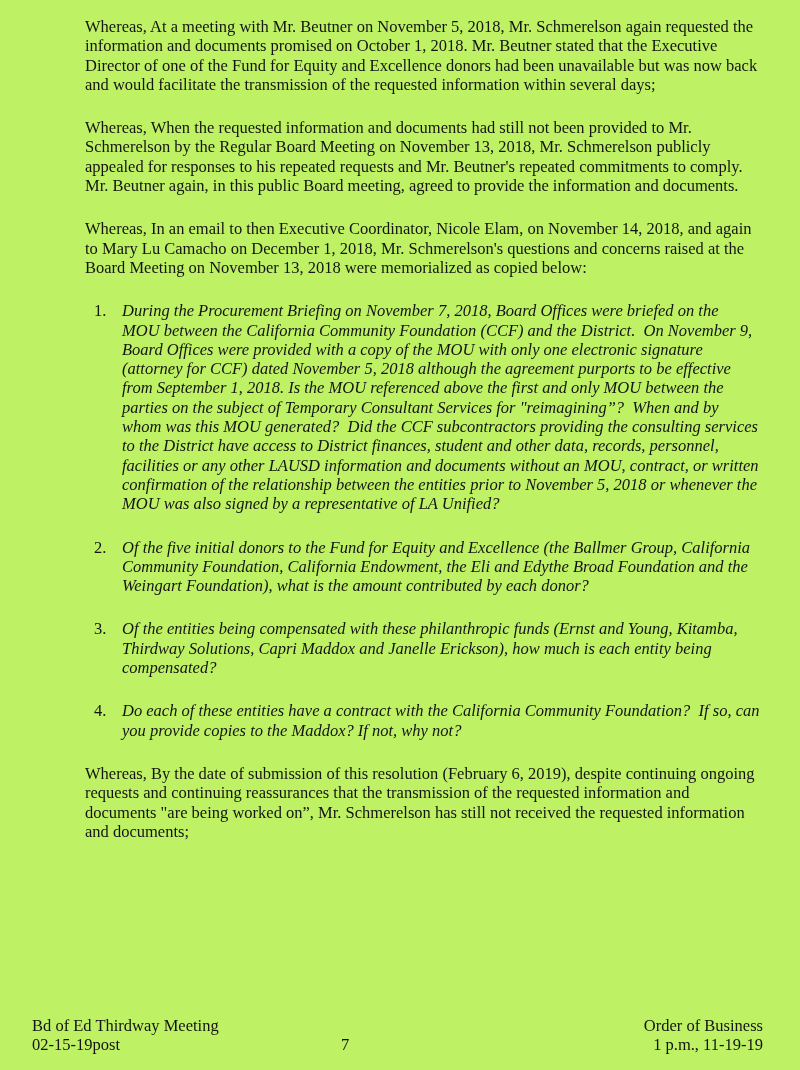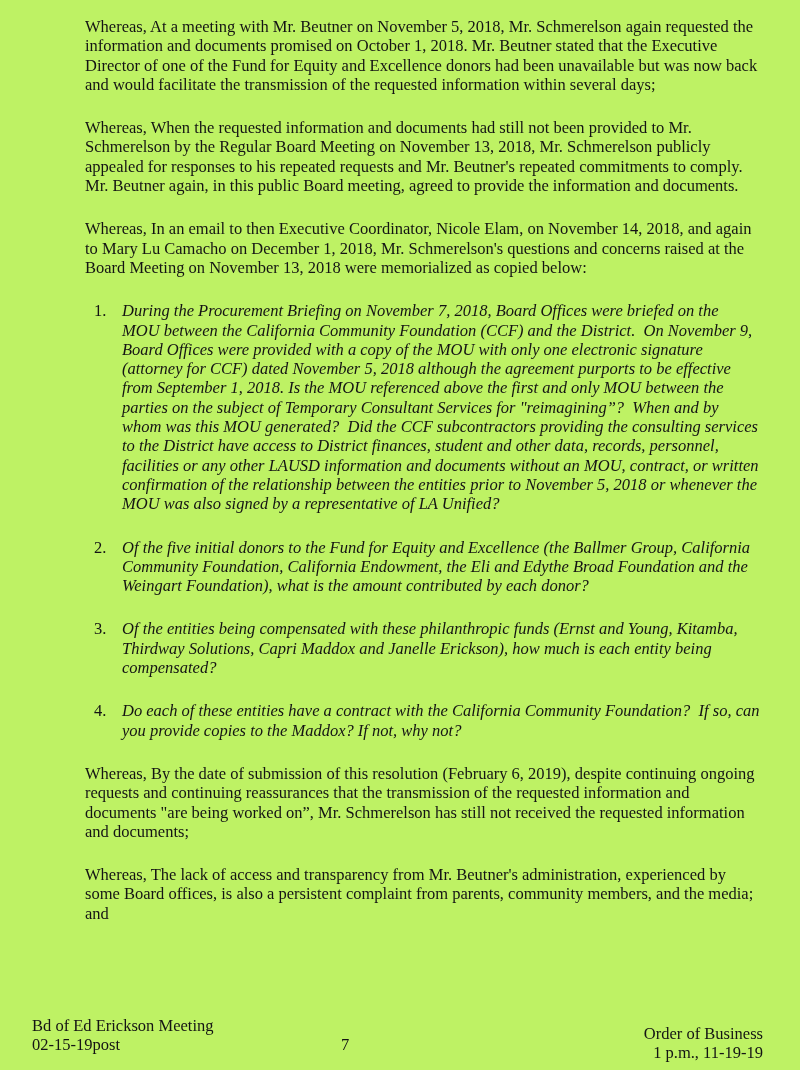--- a/index.html
+++ b/index.html
@@ -64,21 +64,21 @@
   .footer-center {
     position: absolute;
     left: 315px;
     top: 19px;
     width: 60px;
     text-align: center;
   }
   .footer-right {
     position: absolute;
     right: 37px;
-    top: 8px;
+    top: 0;
     text-align: right;
   }
 </style>
 </head>
 <body>
 
 <div class="page">
 
   <div class="content">
 
@@ -107,27 +107,26 @@
 
       <div class="list-item">
         <span class="num">4.</span>
         <span class="li-text">Do each of these entities have a contract with the California Community Foundation?  If so, can you provide copies to the Maddox? If not, why not?</span>
       </div>
 
     </div>
 
     <p class="para">Whereas, By the date of submission of this resolution (February 6, 2019), despite continuing ongoing requests and continuing reassurances that the transmission of the requested information and documents "are being worked on”, Mr. Schmerelson has still not received the requested information and documents;</p>
 
-    <p class="para">Whereas, The lack of access and transparency from Mr. Beutner's administration, experienced by some Board offices, is also a persistent complaint from parents, community members, and the media; and</p>
 
   </div>
 
   <div class="footer">
     <div class="footer-left">
-      <div>Bd of Ed Erickson Meeting</div>
+      <div>Bd of Ed Thirdway Meeting</div>
       <div>02-15-19post</div>
     </div>
     <div class="footer-center">7</div>
     <div class="footer-right">
       <div>Order of Business</div>
       <div>1 p.m., 11-19-19</div>
     </div>
   </div>
 
 </div>

